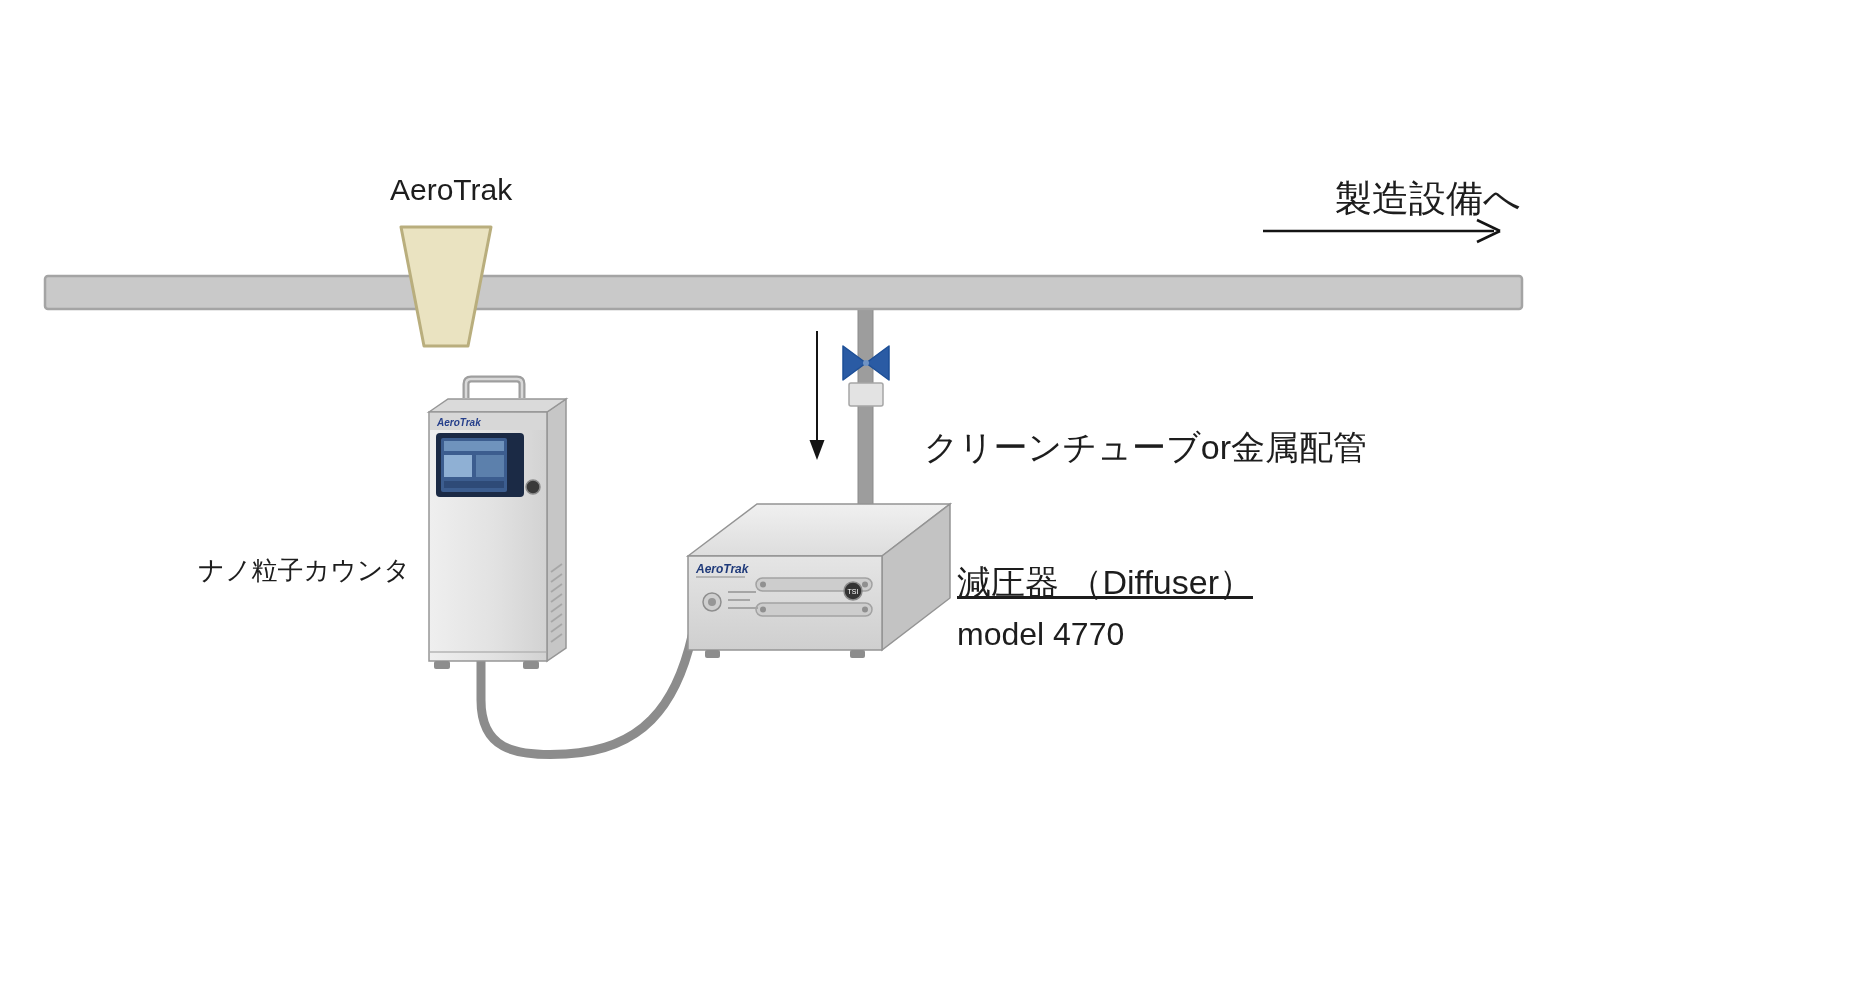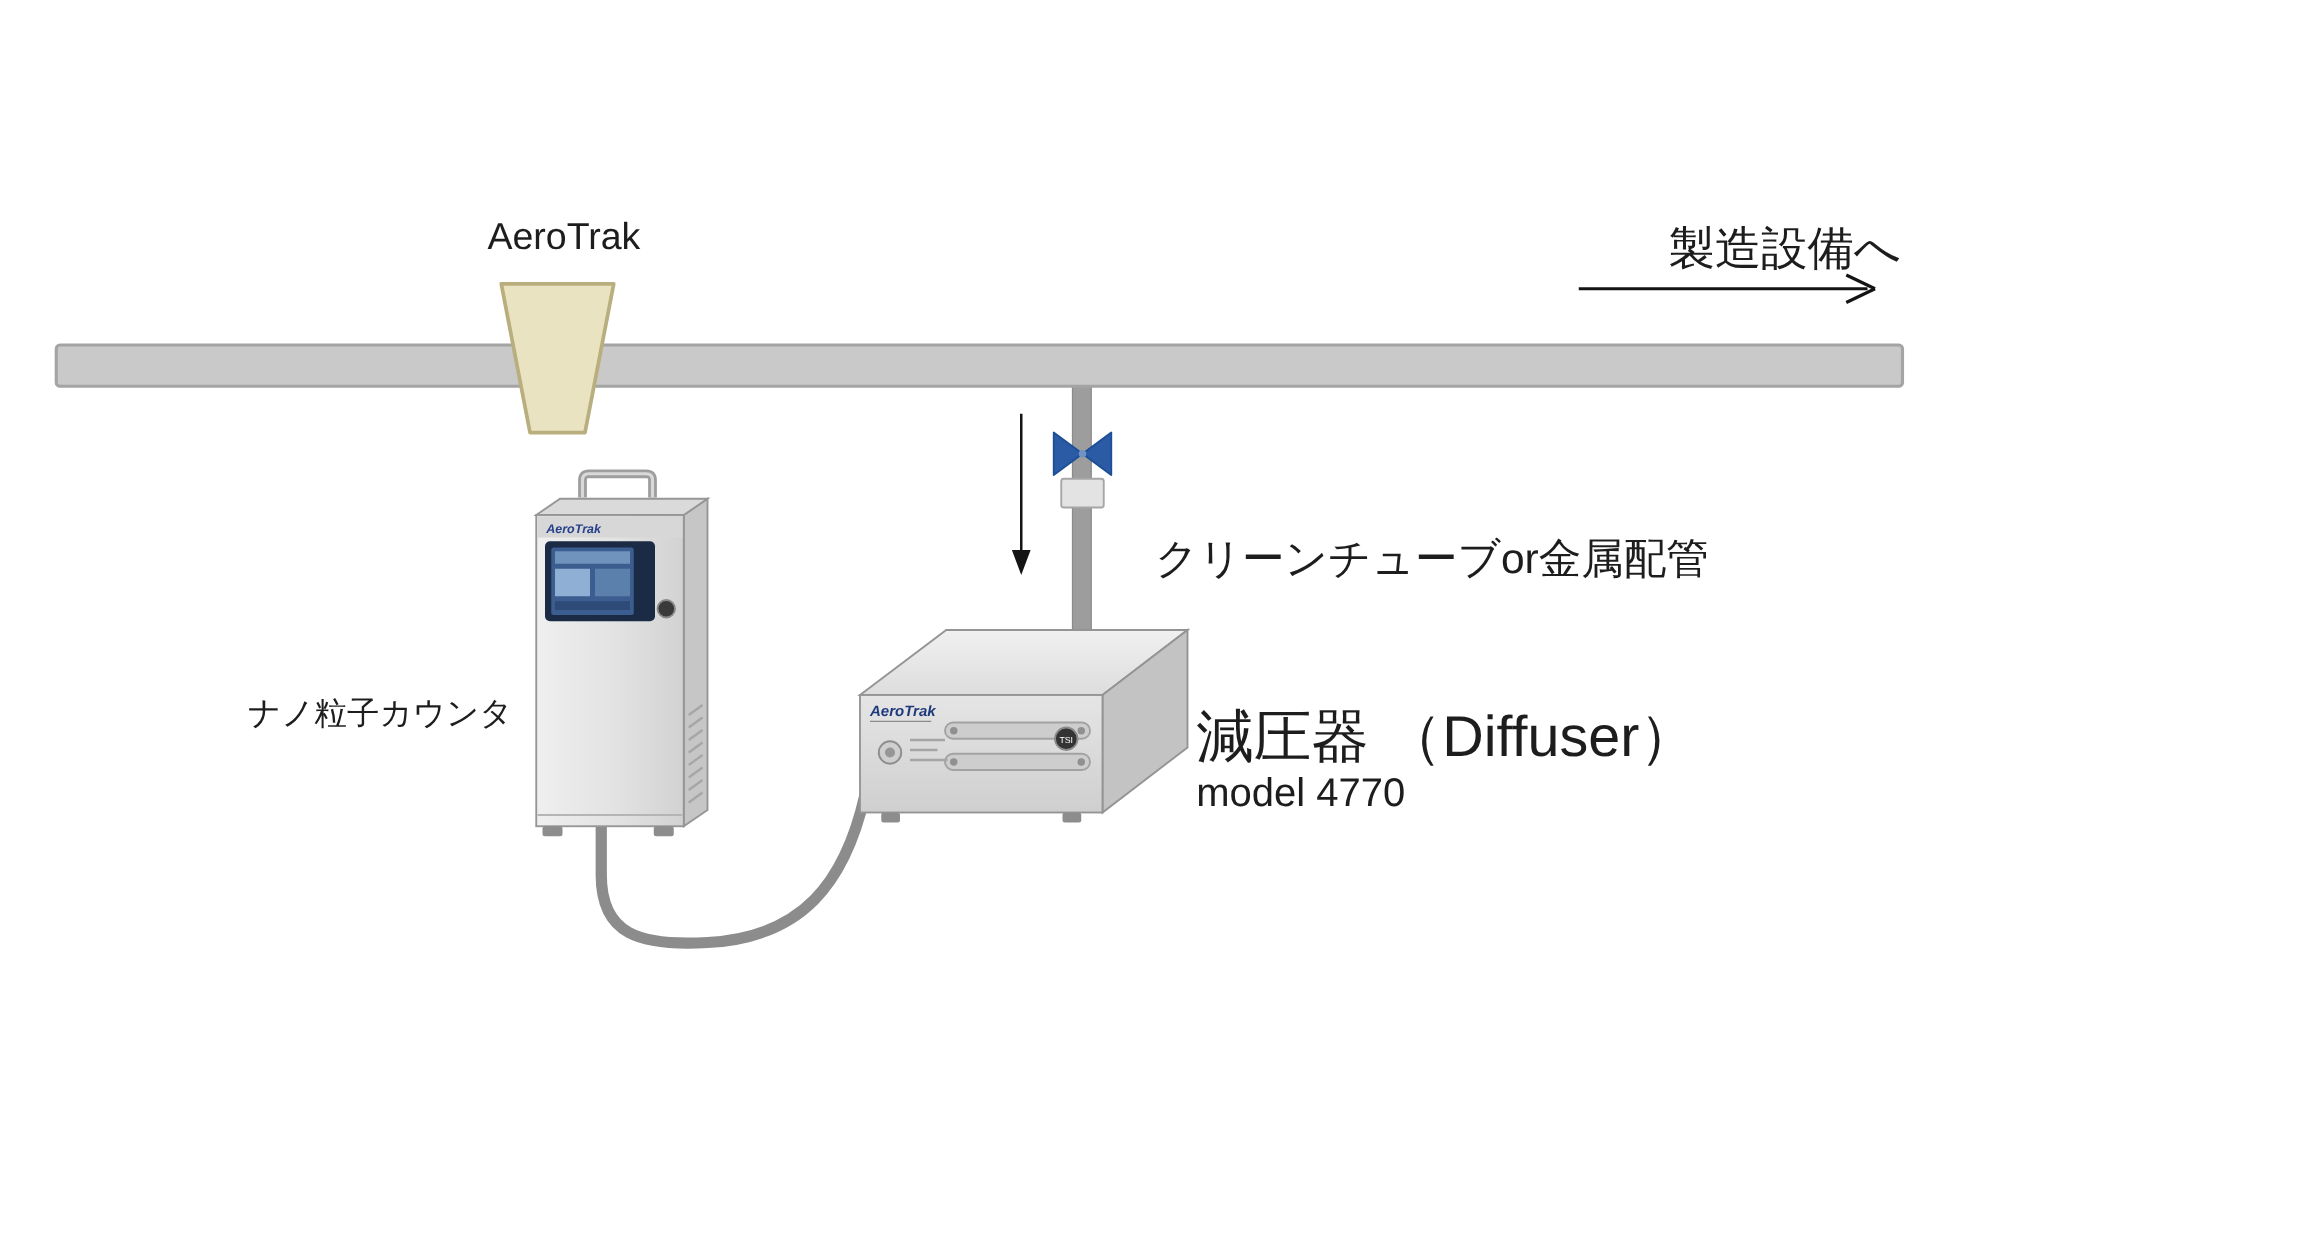--- a/index.html
+++ b/index.html
@@ -13,21 +13,21 @@
   }
   .stage svg{position:absolute;left:0;top:0;}
   .label{position:absolute;white-space:nowrap;line-height:1.15;}
   .title{left:60px;top:80px;font-size:34px;}
   .filter-label{left:390px;top:173px;width:114px;text-align:center;font-size:30px;}
   .destination-label{left:1291px;top:178px;font-size:37px;margin-left:44px;}
   .branch-label{left:924px;top:428px;font-size:34px;}
   .counter-block{left:60px;top:556px;width:350px;text-align:right;}
   .counter-name{font-size:26px;}
   .counter-model{font-size:32px;margin-top:14px;}
-  .diffuser-name{left:957px;top:563px;font-size:46px;}
+  .diffuser-name{left:957px;top:563px;font-size:34px;text-decoration:underline;}
   .diffuser-model{left:957px;top:616px;font-size:32px;}
   .tube-label{left:504px;top:753px;font-size:34px;}
 </style>
 </head>
 <body>
 
 <div class="stage">
 
   <svg width="1850" height="987" viewBox="0 0 1850 987">
     <defs>

